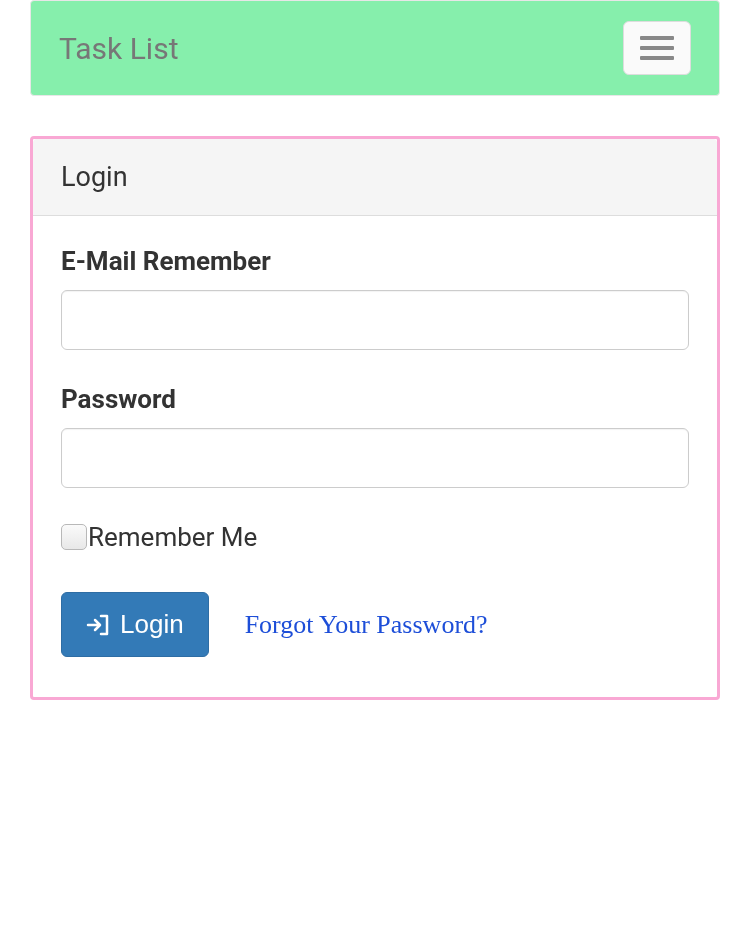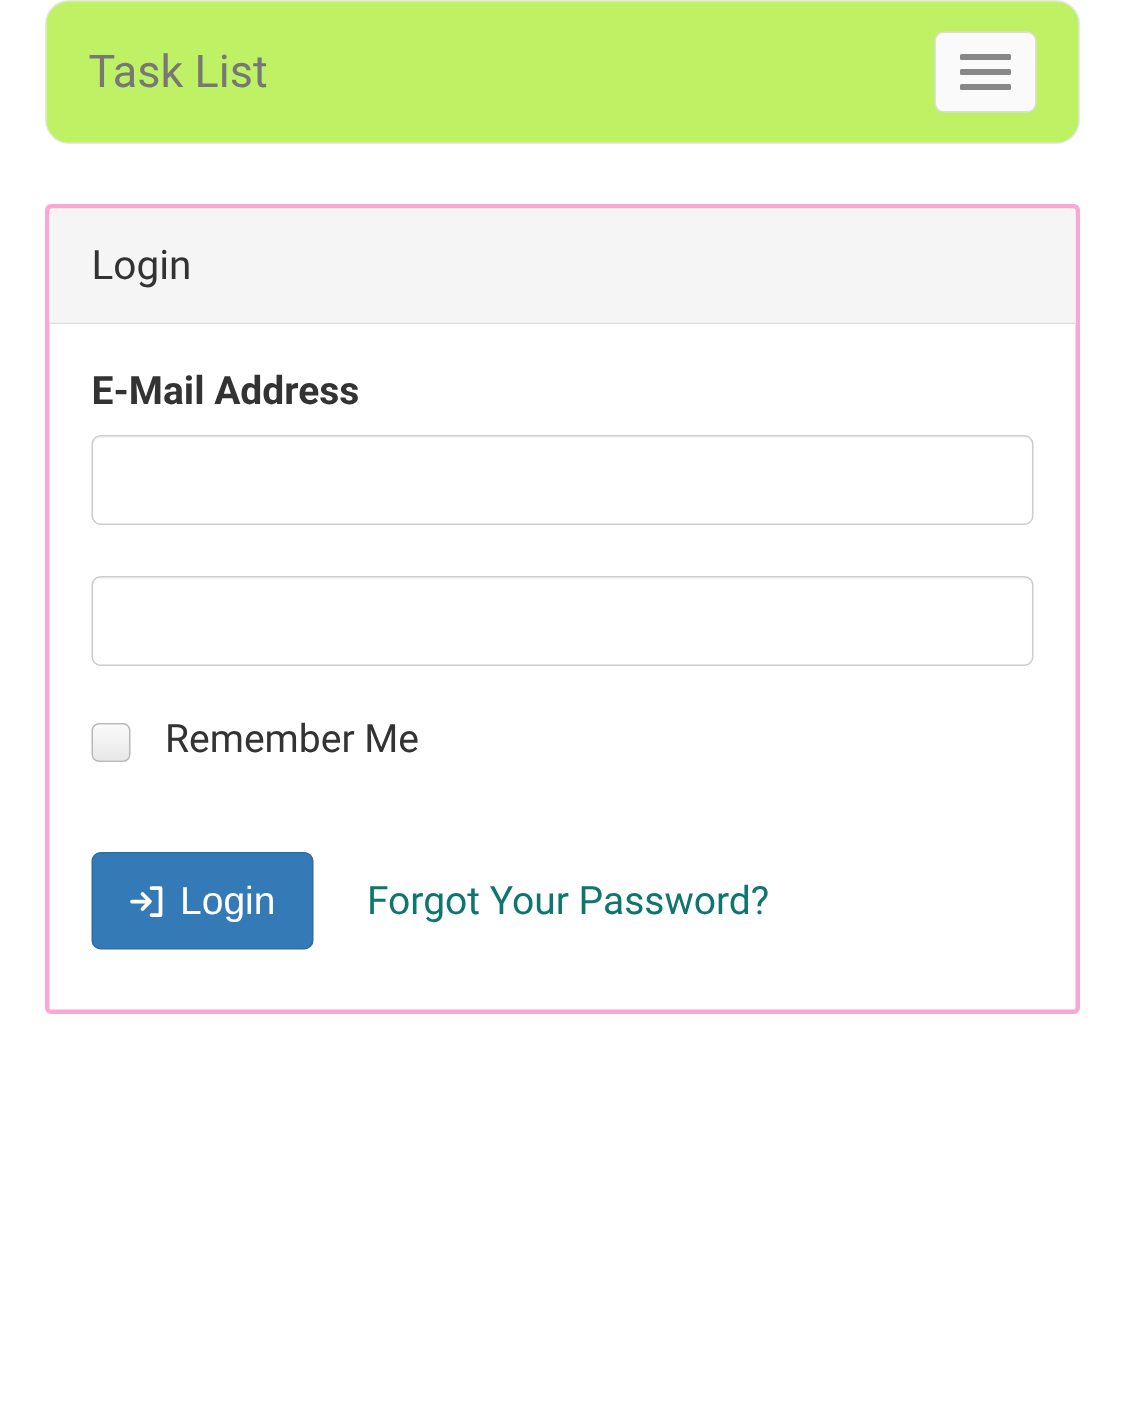--- a/index.html
+++ b/index.html
@@ -7,23 +7,23 @@
       margin: 0;
       padding: 0;
     }
     body {
       font-family: -apple-system, BlinkMacSystemFont, "Segoe UI", Roboto, "Helvetica Neue", Arial, sans-serif;
       background: #ffffff;
       padding: 0;
       width: 750px;
     }
     .navbar {
-      background: #bef264;
+      background: #86efac;
       border: 1px solid #e7e7e7;
-      border-radius: 16px;
+      border-radius: 4px;
       margin: 0 30px 40px 30px;
       padding: 20px 28px;
       display: flex;
       justify-content: space-between;
       align-items: center;
       text-align: right;
     }
     .navbar-brand {
       font-size: 30px;
       color: #777777;
@@ -86,23 +86,23 @@
       width: 100%;
       padding: 16px 14px;
       font-size: 22px;
       border: 1px solid #cccccc;
       border-radius: 6px;
       background: #ffffff;
       box-shadow: inset 0 1px 1px rgba(0,0,0,0.05);
     }
     .checkbox-row {
       display: flex;
-      align-items: flex-end;
-      gap: 23px;
-      margin-bottom: 60px;
+      align-items: center;
+      gap: 1px;
+      margin-bottom: 40px;
     }
     .checkbox-input {
       width: 26px;
       height: 26px;
       appearance: none;
       border: 1px solid #b8b8b8;
       border-radius: 5px;
       background: linear-gradient(#fafafa, #e8e8e8);
       cursor: pointer;
     }
@@ -125,48 +125,50 @@
       cursor: pointer;
       display: inline-flex;
       align-items: center;
       gap: 10px;
     }
     .sign-in-icon {
       display: inline-flex;
       align-items: center;
     }
     .forgot-link {
-      color: #0f766e;
+      color: #1d4ed8;
       font-size: 26px;
       text-decoration: none;
       cursor: pointer;
+      font-family: Liberation Serif, serif;
     }
   </style>
 </head>
 <body>
 
 <div class="navbar">
   <span class="navbar-brand">Task List</span>
   <button class="hamburger">
     <span class="hamburger-line"></span>
     <span class="hamburger-line"></span>
     <span class="hamburger-line"></span>
   </button>
 </div>
 
 <div class="panel">
   <div class="panel-heading">Login</div>
   <div class="panel-body">
 
     <div class="form-group">
-      <label class="form-label">E-Mail Address</label>
+      <label class="form-label">E-Mail Remember</label>
       <input type="text" class="form-control" value="" style="">
     </div>
 
     <div class="form-group">
+      <label class="form-label">Password</label>
       <input type="password" class="form-control" value="" style="">
     </div>
 
     <div class="checkbox-row">
       <input type="checkbox" class="checkbox-input" style="">
       <span class="checkbox-label">Remember Me</span>
     </div>
 
     <div class="button-row">
       <button class="btn-primary">

